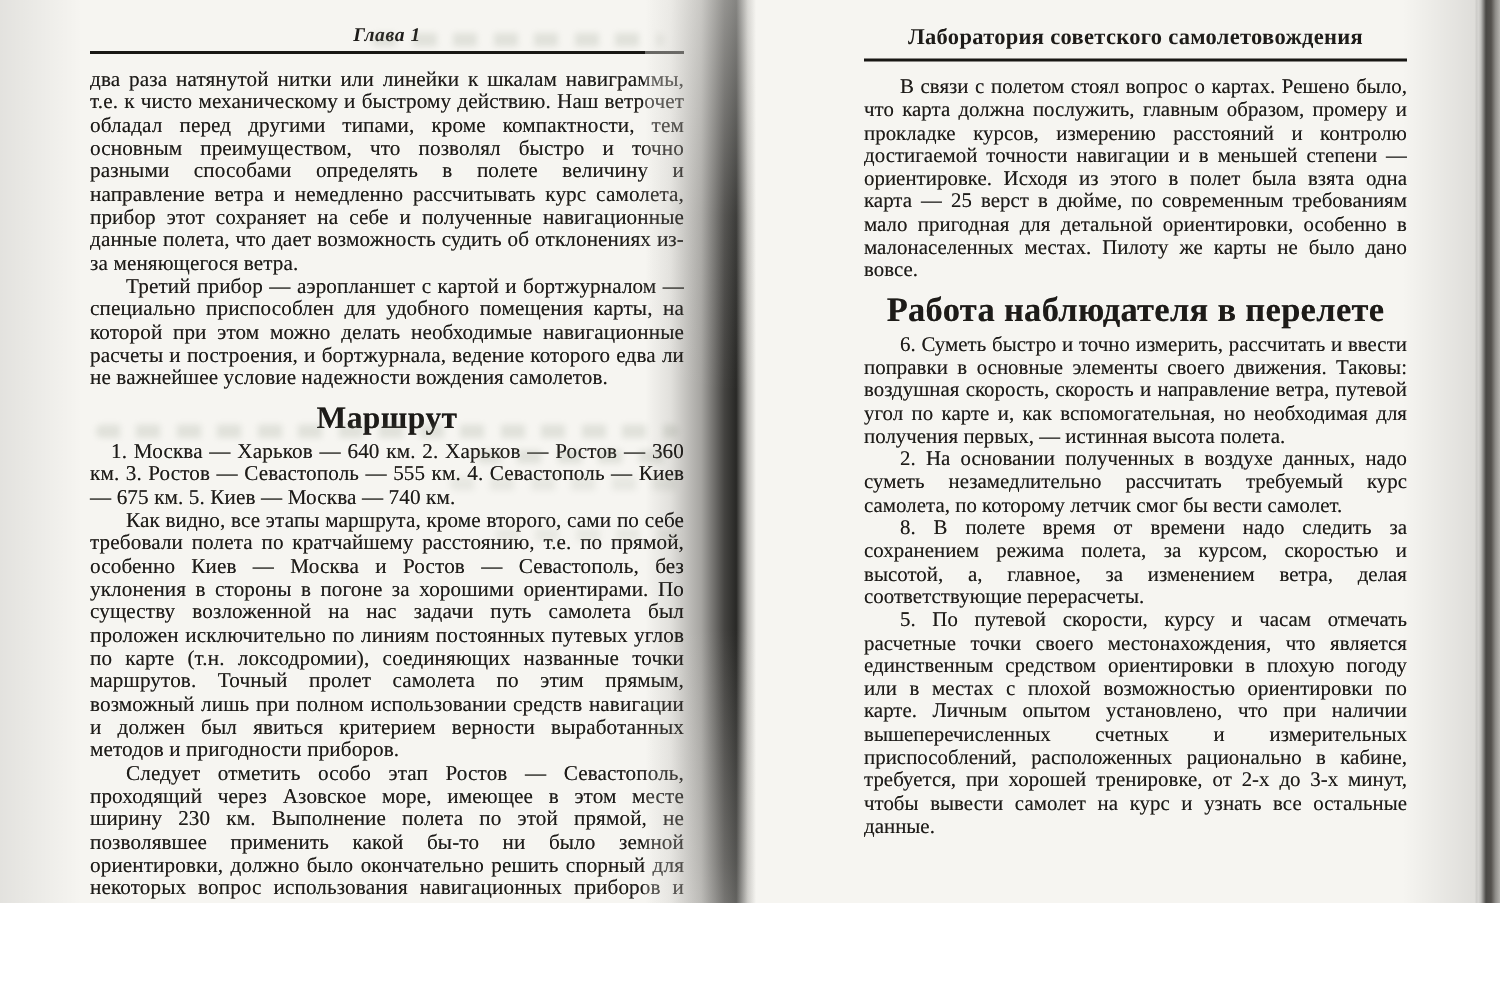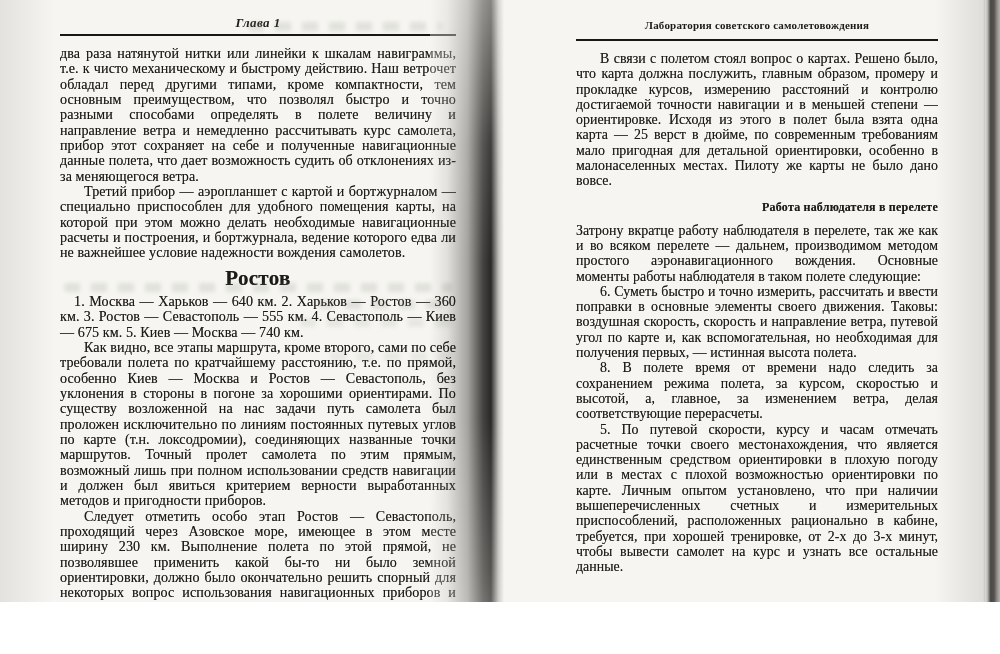--- a/index.html
+++ b/index.html
@@ -60,25 +60,25 @@
 
   .col-left { left:60px; top:14px; width:396px; }
   .col-left .running-head { font-style:italic; font-size:13px; line-height:17px; letter-spacing:0.4px; }
   .col-left .rule { margin-top:3px; }
   .body-left { margin-top:10px; font-size:14.1px; line-height:15.35px; letter-spacing:0.08px;
                text-shadow:0 0 0.4px rgba(20,18,15,0.55); }
   .heading-left { font-size:21px; line-height:25px; font-weight:bold; text-align:center;
                   margin:5px 0 3px; letter-spacing:0.3px; }
 
   .col-right { left:576px; top:18px; width:362px; }
-  .col-right .running-head { font-size:11px; line-height:15px; letter-spacing:0.2px; }
+  .col-right .running-head { font-size:15px; line-height:15px; letter-spacing:0.2px; }
   .col-right .rule { margin-top:6px; }
   .body-right { margin-top:10px; font-size:13.9px; line-height:15.3px; letter-spacing:0.03px;
                 text-shadow:0 0 0.4px rgba(20,18,15,0.55); }
-  .heading-right { font-size:12px; line-height:26px; font-weight:bold; text-align:right;
+  .heading-right { font-size:23px; line-height:26px; font-weight:bold; text-align:center;
                    margin:5px 0 3px; letter-spacing:0.2px; }
 
   .indent    { text-indent:24px; }
   .indent-sm { text-indent:14px; }
 
   .pageno { position:absolute; font-size:13px; line-height:15px; text-align:center; color:#8b5cf6;
             text-shadow:0 0 0.4px rgba(20,18,15,0.5); }
   .pageno-left  { left:60px;  top:636px; width:360px; }
   .pageno-right { left:576px; top:640px; width:362px; }
 </style>
@@ -89,21 +89,21 @@
 
   <div class="left-shade"></div>
   <div class="right-shade"></div>
 
   <div class="col col-left">
     <div class="running-head">Глава 1</div>
     <div class="rule"></div>
     <div class="body-left">
       <p>два раза натянутой нитки или линейки к  шкалам навиграммы, т.е. к чисто механическому и быстрому действию. Наш ветрочет обладал перед другими типами, кроме компактности, тем основным преимуществом, что позволял быстро и точно  разными способами определять в полете величину и направление ветра  и немедленно рассчитывать курс самолета, прибор этот сохраняет на себе и полученные навигационные данные полета, что дает возможность судить об отклонениях  из-за меняющегося ветра.</p>
       <p class="indent">Третий прибор — аэропланшет с картой и бортжурналом — специально приспособлен для удобного помещения карты, на которой при этом можно делать необходимые навигационные расчеты и построения, и бортжурнала, ведение которого  едва ли не важнейшее условие надежности вождения самолетов.</p>
-      <div class="heading-left">Ростов</div>
+      <div class="heading-left">Маршрут</div>
       <p class="indent-sm">1. Москва — Харьков — 640 км. 2. Харьков — Ростов — 360 км. 3. Ростов — Севастополь — 555 км. 4. Севастополь — Киев — 675 км.  5. Киев — Москва — 740 км.</p>
       <p class="indent">Как видно, все этапы маршрута, кроме второго, сами по себе требовали полета по кратчайшему расстоянию, т.е. по прямой, особенно Киев — Москва и Ростов — Севастополь, без уклонения в стороны в погоне за хорошими ориентирами. По существу возложенной на нас задачи путь самолета был проложен исключительно по линиям постоянных  путевых углов по карте (т.н. локсодромии), соединяющих названные точки маршрутов. Точный пролет  самолета по этим прямым, возможный лишь при полном использовании средств навигации и должен был явиться критерием верности выработанных методов и пригодности приборов.</p>
       <p class="indent">Следует отметить особо этап Ростов — Севастополь, проходящий через Азовское море, имеющее в этом месте ширину 230 км. Выполнение полета по этой прямой, не позволявшее применить какой бы-то ни было земной ориентировки, должно было окончательно решить спорный для некоторых вопрос использования навигационных приборов и методов на нашем самолете.</p>
     </div>
   </div>
   <div class="pageno pageno-left">28</div>
 
   <div class="bleed" style="left:248px; top:22px;  width:195px;"></div>
   <div class="bleed" style="left:64px;  top:283px; width:388px;"></div>
   <div class="bleed" style="left:318px; top:300px; width:135px;"></div>
@@ -111,22 +111,22 @@
   <div class="bleed" style="left:330px; top:352px; width:122px; opacity:0.20;"></div>
 
   <div class="gutter"></div>
 
   <div class="col col-right">
     <div class="running-head">Лаборатория советского самолетовождения</div>
     <div class="rule"></div>
     <div class="body-right">
       <p class="indent">В связи с полетом стоял вопрос о картах. Решено было, что карта должна послужить, главным образом, промеру и прокладке курсов, измерению расстояний и контролю достигаемой точности навигации и в меньшей степени — ориентировке. Исходя из этого в полет была взята одна карта — 25 верст в дюйме, по современным требованиям мало пригодная для детальной ориентировки, особенно в малонаселенных местах. Пилоту же  карты не было дано вовсе.</p>
       <div class="heading-right">Работа наблюдателя в перелете</div>
-      <p>Затрону вкратце работу наблюдателя в перелете, так же как и во всяком перелете — дальнем, производимом методом простого аэронавигационного вождения. Основные моменты работы наблюдателя в таком полете следующие:</p>
       <p class="indent">6. Суметь быстро и точно измерить, рассчитать и ввести поправки в основные элементы своего движения. Таковы: воздушная скорость, скорость и направление ветра, путевой угол по карте и, как вспомогательная, но необходимая для получения первых, — истинная высота полета.</p>
+      <p class="indent">2. На основании полученных в воздухе данных, надо суметь незамедлительно рассчитать требуемый курс самолета, по которому летчик  смог бы вести самолет.</p>
       <p class="indent">8. В полете время от времени надо  следить за сохранением режима полета, за курсом, скоростью и высотой, а, главное, за изменением ветра, делая соответствующие перерасчеты.</p>
       <p class="indent">5. По путевой скорости, курсу и часам отмечать расчетные точки своего местонахождения, что является единственным средством ориентировки в плохую погоду или в местах с плохой возможностью ориентировки по карте. Личным опытом установлено, что при наличии вышеперечисленных счетных и измерительных приспособлений, расположенных рационально в кабине, требуется, при хорошей тренировке, от 2-х до 3-х минут, чтобы вывести самолет на курс и узнать все остальные данные.</p>
     </div>
   </div>
   <div class="pageno pageno-right">29</div>
 
   <div class="book-edge"></div>
 
 </div>
 

